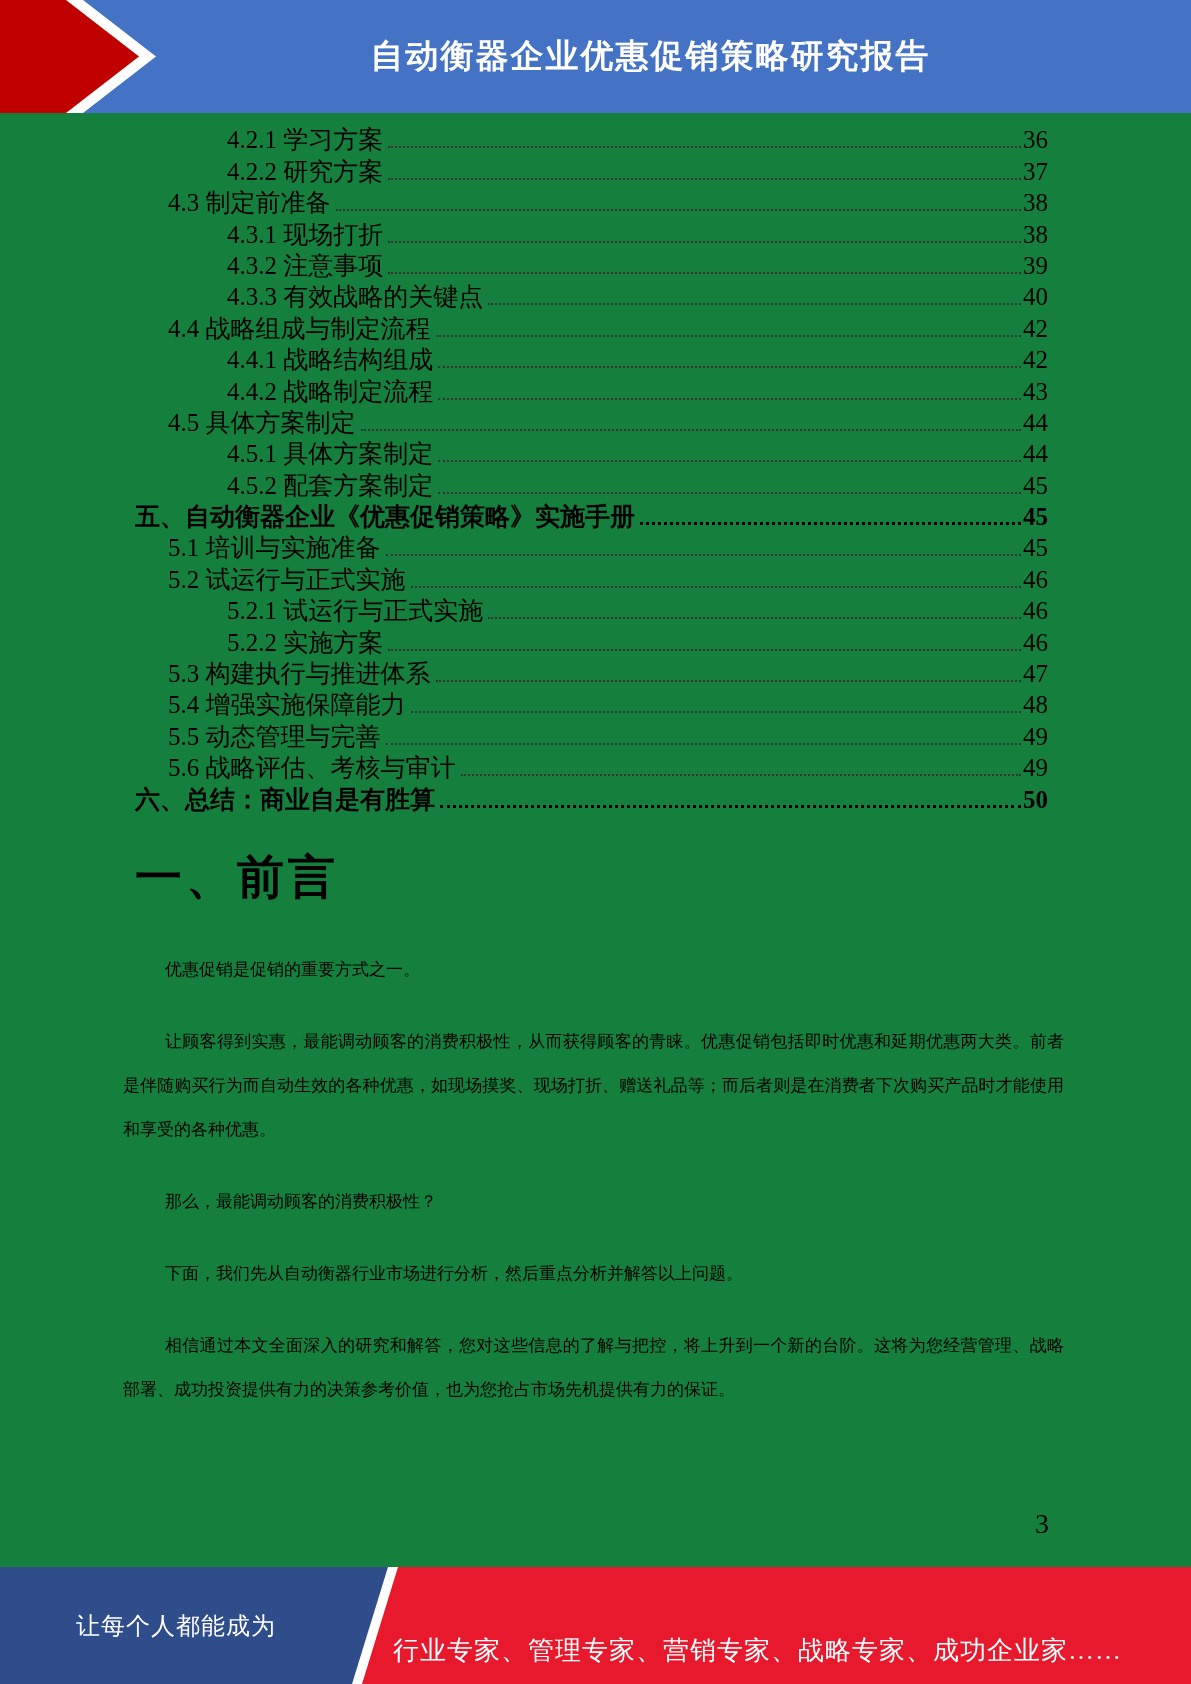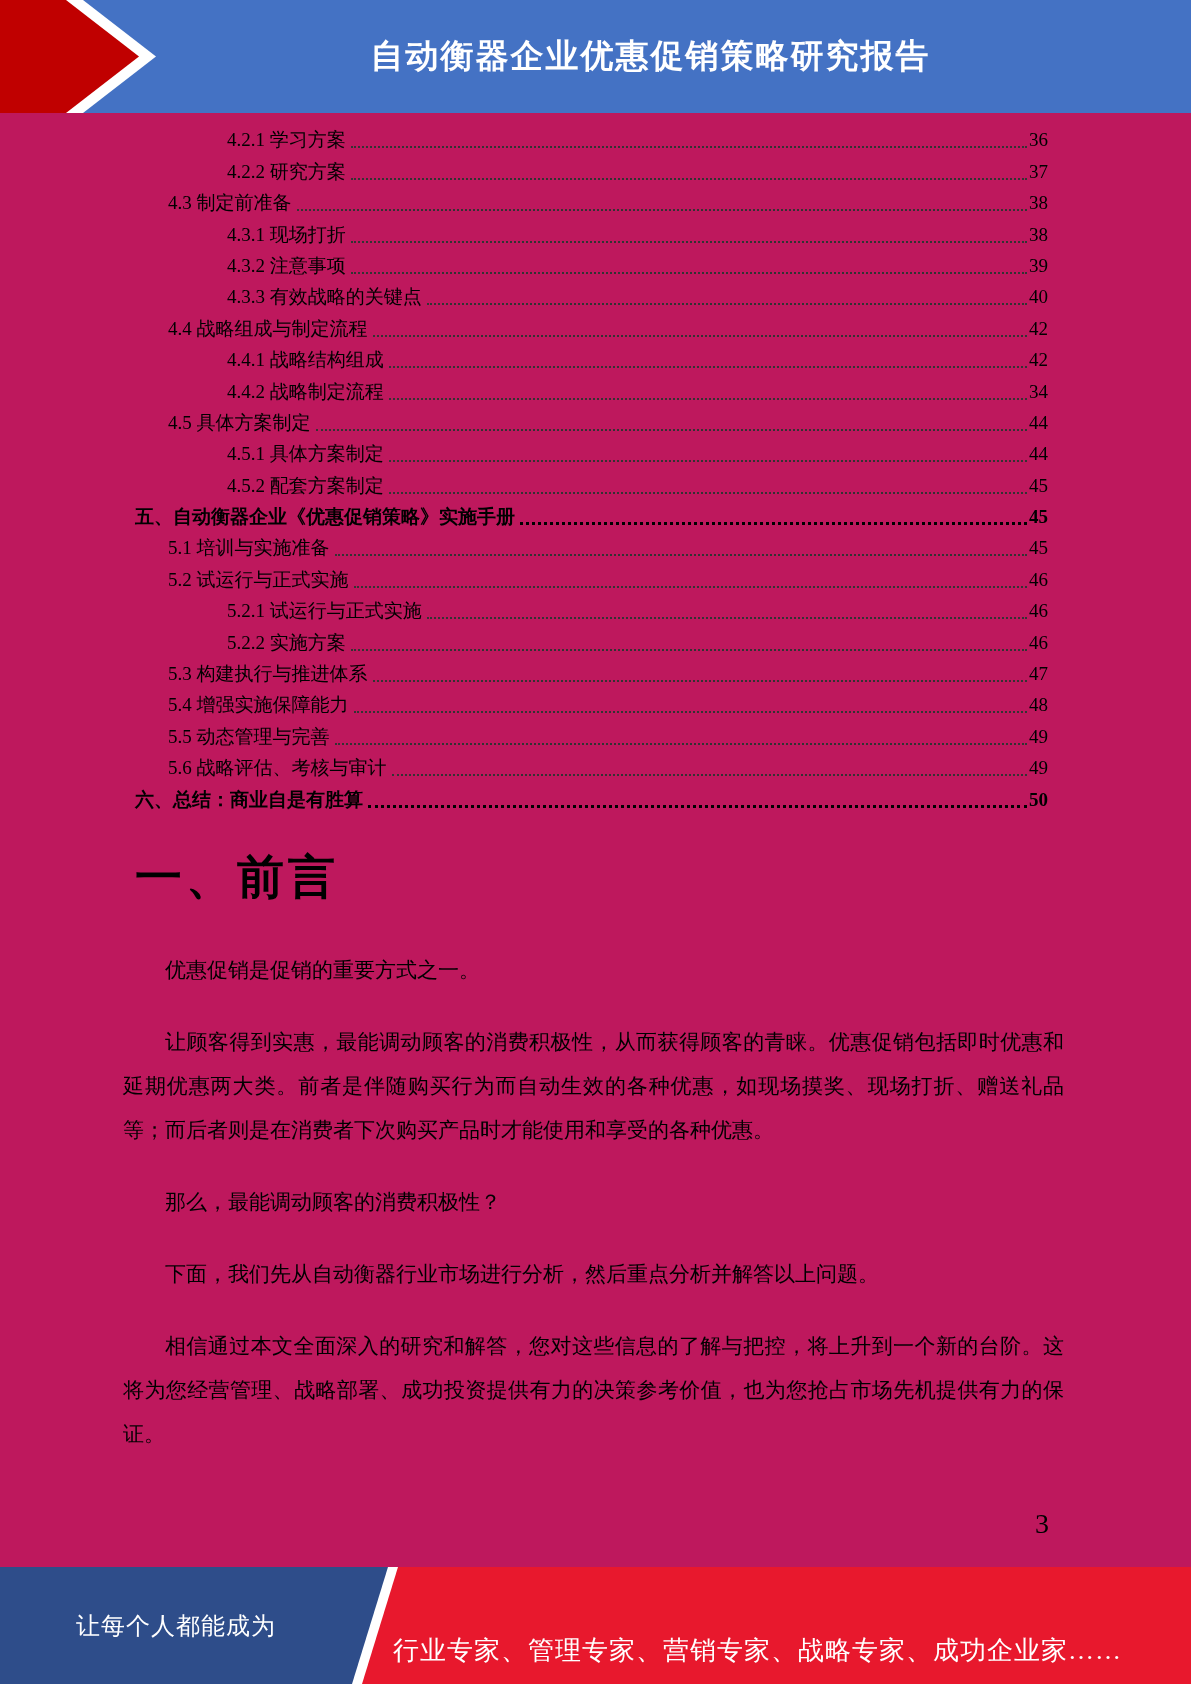--- a/index.html
+++ b/index.html
@@ -1,19 +1,19 @@
 <!DOCTYPE html>
 <html style="--header-blue: #4472c4; --chevron-red: #c00000; --footer-blue: #2e4d8a; --footer-red: #e8182d;"><head>
 <meta charset="utf-8">
 <style>
   html,body{margin:0;padding:0;background:#ffffff;}
   .page{
     position:relative;
     width:1191px;height:1684px;
-    background:#be185d;
+    background:#15803d;
     overflow:hidden;
     font-family:"Liberation Serif", serif;
     color:#000;
   }
 
   
   .banner{
     position:absolute;top:0;left:0;width:1191px;height:113px;
     background:var(--header-blue,#4472c4);
   }
@@ -24,21 +24,21 @@
     font-family:"Liberation Sans", sans-serif;
     font-size:33px;font-weight:bold;color:#ffffff;letter-spacing:2px;
   }
 
   
   .toc{
     position:absolute;left:135px;top:122px;width:913px;
   }
   .toc-row{
     display:flex;align-items:flex-end;
-    height:31.4px;font-size:19px;line-height:27px;
+    height:31.4px;font-size:25px;line-height:27px;
   }
   .toc-row.lvl2{padding-left:33px;}
   .toc-row.lvl3{padding-left:92px;}
   .toc-label{white-space:nowrap;}
   .toc-dots{
     flex:1;min-width:20px;
     border-bottom:2.4px dotted #333;
     margin:0 2px 5px 5px;
   }
   .toc-page{white-space:nowrap;}
@@ -51,21 +51,21 @@
     font-family:"Liberation Sans", sans-serif;
     font-size:47px;font-weight:bold;color:#000;letter-spacing:4px;
   }
 
   
   .body-text{
     position:absolute;left:123px;top:948px;width:941px;
   }
   .para{
     margin:0 0 28px 0;
-    font-size:21px;line-height:44px;
+    font-size:17px;line-height:44px;
     text-indent:42px;text-align:justify;
   }
 
   
   .page-number{
     position:absolute;left:1022px;top:1508px;width:40px;
     font-size:28px;text-align:center;color:#000;
   }
 
   
@@ -134,21 +134,21 @@
         <span class="toc-page">42</span>
       </div>
       <div class="toc-row lvl3">
         <span class="toc-label">4.4.1 战略结构组成</span>
         <span class="toc-dots"></span>
         <span class="toc-page">42</span>
       </div>
       <div class="toc-row lvl3">
         <span class="toc-label">4.4.2 战略制定流程</span>
         <span class="toc-dots"></span>
-        <span class="toc-page">34</span>
+        <span class="toc-page">43</span>
       </div>
       <div class="toc-row lvl2">
         <span class="toc-label">4.5 具体方案制定</span>
         <span class="toc-dots"></span>
         <span class="toc-page">44</span>
       </div>
       <div class="toc-row lvl3">
         <span class="toc-label">4.5.1 具体方案制定</span>
         <span class="toc-dots"></span>
         <span class="toc-page">44</span>

